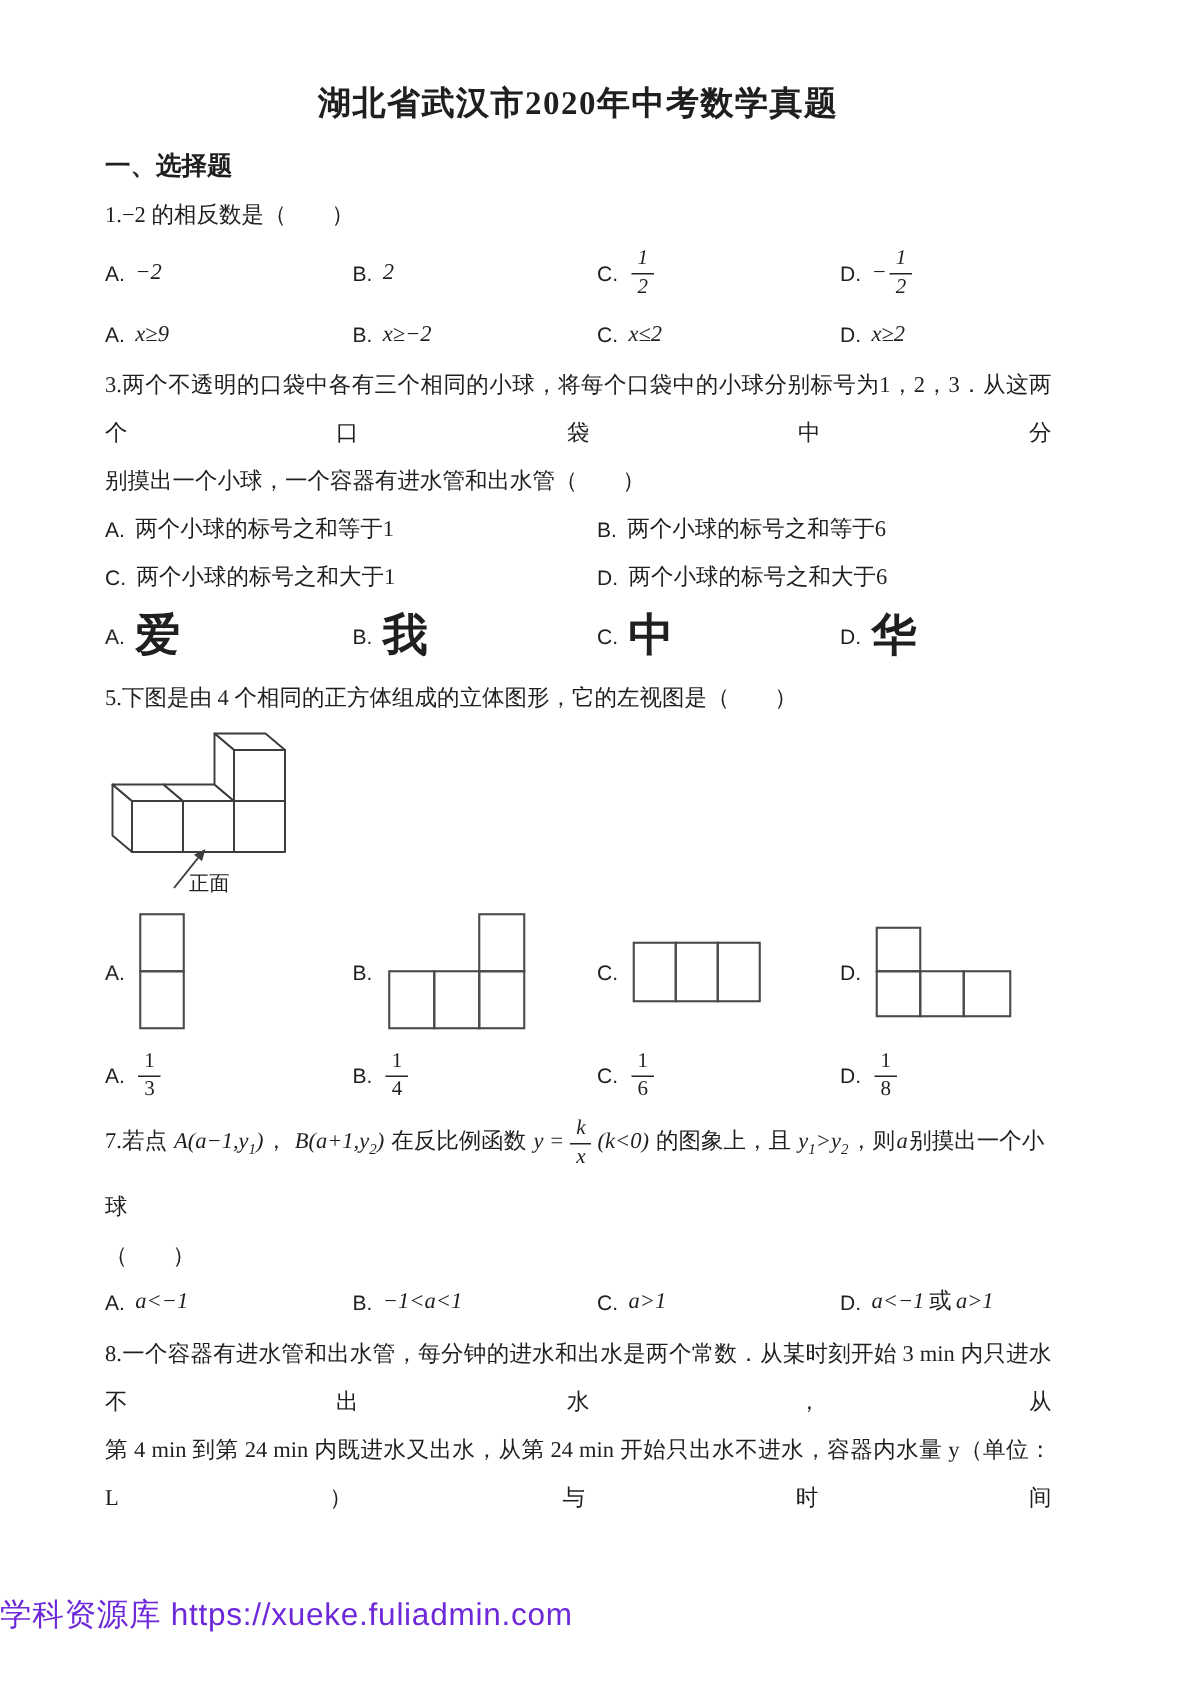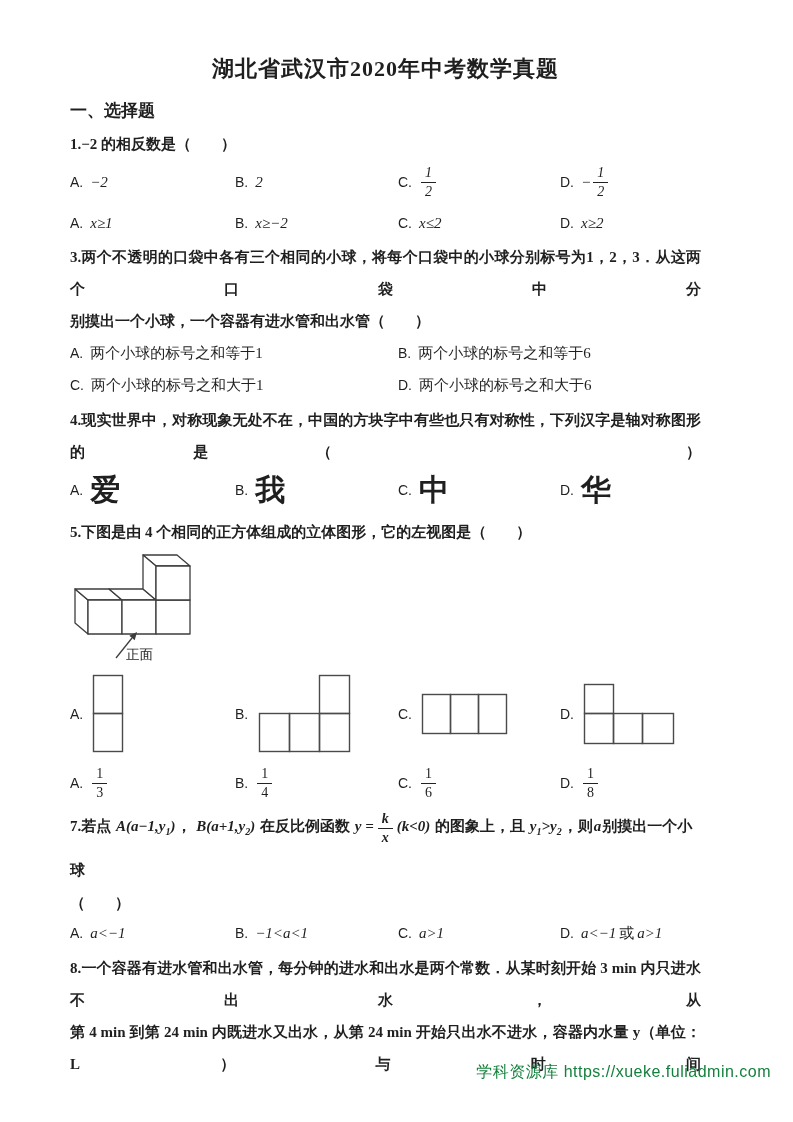--- a/index.html
+++ b/index.html
@@ -18,21 +18,21 @@
     text-align:center;
     font-size:22px; font-weight:bold;
     line-height:30px;
     margin:0 0 14px 0;
     letter-spacing:1px;
   }
   .section {
     font-weight:bold; font-size:17px;
     line-height:26px; margin:0 0 4px 0;
   }
-  .stem { line-height:32px;font-weight:bold; }
+  .stem { line-height:32px; }
   .jline { text-align:justify; text-align-last:justify; }
 
   .lbl {
     font-family:"Liberation Sans","DejaVu Sans",sans-serif;
     font-size:14px;
     margin-right:7px;
     white-space:nowrap;
   }
   .opts4 {
     display:grid;
@@ -86,23 +86,23 @@
   .optfig .lbl { margin-right:9px; }
 
   .q7line { line-height:38px; }
   .q7line .m { margin:0 1px; }
   sub { font-size:10px; }
 
   .parenline { line-height:28px; }
 
   .footer {
     position:absolute; left:0; top:1062px; width:100%;
-    text-align:right;
+    text-align:left;
     font-family:"Liberation Sans","DejaVu Sans",sans-serif;
-    font-size:16px; color:#15803d; letter-spacing:0.5px;
+    font-size:21px; color:#6d28d9; letter-spacing:0.5px;
   }
 
   svg { display:block; }
   .cube-face { fill:#ffffff; stroke:#3d3d3d; stroke-width:1.3; stroke-linejoin:round; }
   .cell { fill:none; stroke:#4a4a4a; stroke-width:1.4; }
   .arrow-line { stroke:#3d3d3d; stroke-width:1.3; fill:none; }
   .arrow-head { fill:#3d3d3d; }
   .fig-label { font-size:13.5px; fill:#222; font-family:"Liberation Serif","DejaVu Serif",serif; }
 </style>
 </head>
@@ -140,21 +140,21 @@
             <span class="den m">2</span>
           </span>
         </div>
       </div>
     </div>
 
     <div style="margin-top:5px;">
       <div class="opts4">
         <div class="opt">
           <span class="lbl">A.</span>
-          <span class="m">x≥1</span>
+          <span class="m">x≥9</span>
         </div>
         <div class="opt">
           <span class="lbl">B.</span>
           <span class="m">x≥−2</span>
         </div>
         <div class="opt">
           <span class="lbl">C.</span>
           <span class="m">x≤2</span>
         </div>
         <div class="opt">
@@ -181,21 +181,20 @@
           <span>两个小球的标号之和大于1</span>
         </div>
         <div class="opt">
           <span class="lbl">D.</span>
           <span>两个小球的标号之和大于6</span>
         </div>
       </div>
     </div>
 
     <div>
-      <div class="stem jline">4.现实世界中，对称现象无处不在，中国的方块字中有些也只有对称性，下列汉字是轴对称图形的是（　　）</div>
       <div class="opts4 q4row">
         <div class="opt">
           <span class="lbl">A.</span>
           <span class="bigchar">爱</span>
         </div>
         <div class="opt">
           <span class="lbl">B.</span>
           <span class="bigchar">我</span>
         </div>
         <div class="opt">

